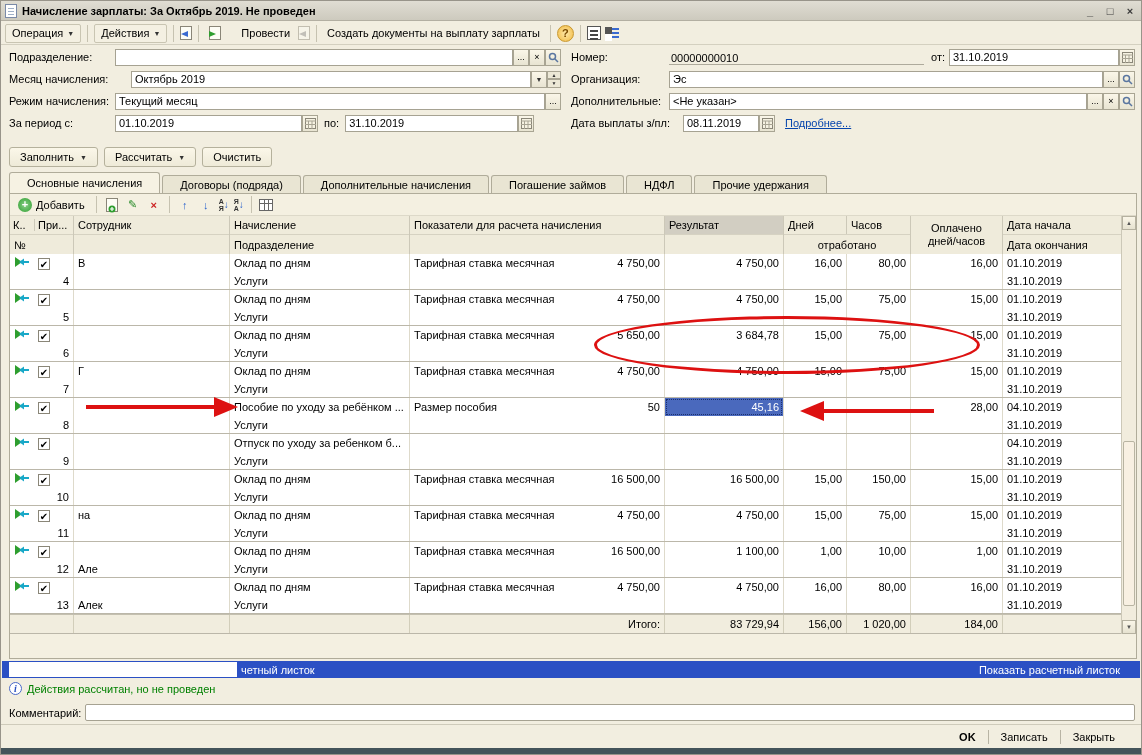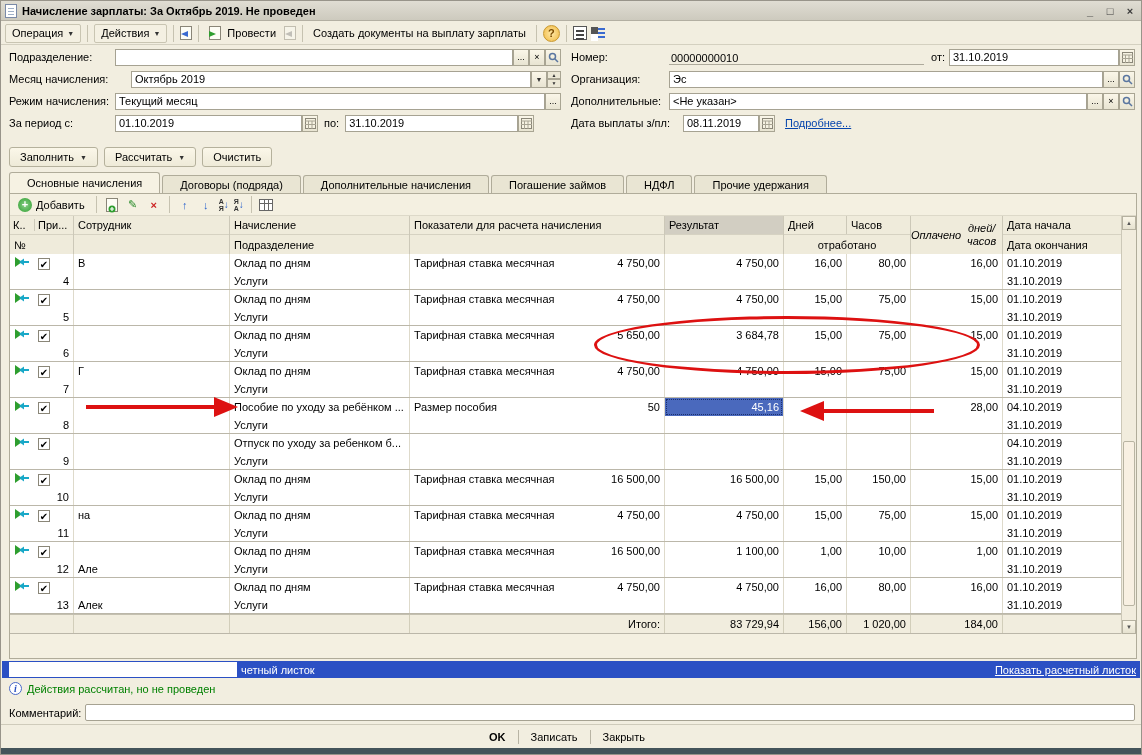--- a/index.html
+++ b/index.html
@@ -11,21 +11,21 @@
   .titlebar { position:absolute; top:0; left:0; right:0; height:20px; background:linear-gradient(#e0ddd3,#cdcabe); border-bottom:1px solid #b3afa2; display:flex; align-items:center; padding:0 4px; gap:5px; }
   .doc-icon { width:12px; height:14px; background:#fff; border:1px solid #7a8aa8; position:relative; }
   .doc-icon::before { content:""; position:absolute; left:2px; top:3px; right:2px; height:1px; background:#9fb0c8; box-shadow:0 3px 0 #9fb0c8, 0 6px 0 #9fb0c8; }
   .title-text { font-weight:bold; white-space:nowrap; }
   .win-controls { margin-left:auto; display:flex; gap:6px; color:#3a3a3a; font-weight:bold; }
   .win-controls span { width:14px; text-align:center; cursor:default; }
 
   
   .toolbar { position:absolute; top:21px; left:0; right:0; height:23px; background:#f2eee0; border-bottom:1px solid #d4d0c0; display:flex; align-items:center; padding:0 4px; gap:4px; }
   .tb-btn { display:inline-flex; align-items:center; gap:4px; border:1px solid #c9c5b2; background:#f4f0e2; border-radius:2px; height:19px; padding:0 6px; white-space:nowrap; }
-  .tb-flat { display:inline-flex; align-items:center; gap:6px; height:19px; padding:0 4px; white-space:nowrap; }
+  .tb-flat { display:inline-flex; align-items:center; gap:20px; height:19px; padding:0 4px; white-space:nowrap; }
   .caret { font-size:7px; color:#333; }
   .tb-sep { width:1px; height:17px; background:#c6c2b0; margin:0 2px; }
   .mini-page { width:12px; height:14px; background:#fdfdf5; border:1px solid #8a8678; position:relative; }
   .mini-page.dim { opacity:.45; }
   .mini-page svg { position:absolute; left:-3px; top:2px; }
   .help-btn { width:17px; height:17px; border-radius:50%; background:radial-gradient(#ffe9a8,#f0b840); border:1px solid #c89830; color:#7a4a00; font-weight:bold; display:flex; align-items:center; justify-content:center; }
   .list-ic { width:14px; height:14px; border:1px solid #555; background:#fff; position:relative; }
   .list-ic::before { content:""; position:absolute; left:2px; right:2px; top:3px; height:2px; background:#444; box-shadow:0 4px 0 #444, 0 8px 0 #444; }
   .cols-ic { width:14px; height:14px; position:relative; }
   .cols-ic::before { content:""; position:absolute; left:0; top:1px; width:5px; height:5px; border:1px solid #555; background:#fff; box-shadow:0 7px 0 #fff, 0 7px 0 0 #555 inset; }
@@ -72,21 +72,21 @@
   .c-res{width:119px;} .c-days{width:63px;} .c-hours{width:64px;} .c-paid{width:92px;} .c-date{width:118px;}
   .ghead { background:#efebdb; }
   .gh-col { border-right:1px solid #ccc8b8; }
   .gh-r1,.gh-r2 { height:19px; display:flex; align-items:center; padding:0 4px; overflow:hidden; white-space:nowrap; }
   .gh-r1 { border-bottom:1px solid #d6d2c2; }
   .gh-res { background:#d2cec2; }
   .gh-split { display:flex; padding:0; }
   .gh-split span { padding:0 3px; overflow:hidden; }
   .gh-split .s1 { width:25px; border-right:1px solid #ccc8b8; }
   .gh-center { justify-content:center; }
-  .gh-paid { display:flex; flex-direction:row; align-items:center; justify-content:center; height:38px; line-height:13px; text-align:center;font-style:italic; }
+  .gh-paid { display:flex; flex-direction:column; align-items:center; justify-content:center; height:38px; line-height:13px; text-align:center; }
   .gbody { background:#fff; }
   .grow { height:36px; border-bottom:1px solid #bbb7a9; background:#fff; }
   .gcell { border-right:1px solid #dedacb; overflow:hidden; }
   .gcell .l1,.gcell .l2 { height:18px; line-height:18px; padding:0 4px; overflow:hidden; white-space:nowrap; }
   .gcell .r { text-align:right; }
   .flexr { display:flex; justify-content:space-between; gap:4px; }
   .iname { overflow:hidden; text-overflow:ellipsis; white-space:nowrap; }
   .num { text-align:right; }
   .cb { display:inline-block; width:12px; height:12px; border:1px solid #8a8678; background:#fff; font-size:10px; line-height:11px; text-align:center; vertical-align:middle; margin-left:8px; }
   .row-icon { display:inline-block; vertical-align:middle; }
@@ -106,27 +106,27 @@
   .arrow-head { position:absolute; width:0; height:0; pointer-events:none; }
   .ar-right-shaft { left:76px; top:211px; width:130px; }
   .ar-right-head { left:204px; top:203px; border-left:24px solid var(--red,#dd1111); border-top:10px solid transparent; border-bottom:10px solid transparent; }
   .ar-left-shaft { left:812px; top:215px; width:112px; }
   .ar-left-head { left:790px; top:207px; border-right:24px solid var(--red,#dd1111); border-top:10px solid transparent; border-bottom:10px solid transparent; }
 
   
   .bluebar { position:absolute; top:660px; left:1px; right:1px; height:17px; background:var(--bar,#2b50c4); color:#fff; display:flex; align-items:center; }
   .redact { width:228px; height:15px; background:#fff; margin-left:7px; }
   .bluebar .txt { margin-left:4px; white-space:nowrap; }
-  .bluebar .lnk { margin-left:auto; margin-right:4px; color:#fff; text-decoration:underline; white-space:nowrap; }
+  .bluebar .lnk { margin-left:auto; margin-right:20px; color:#fff; white-space:nowrap; }
   .infoline { position:absolute; top:681px; left:8px; display:flex; align-items:center; gap:5px; }
   .info-ic { width:13px; height:13px; border-radius:50%; border:1px solid #4a6ac8; color:#2a50c0; font-family:"Liberation Serif",serif; font-style:italic; font-weight:bold; font-size:10px; display:flex; align-items:center; justify-content:center; background:#fff; }
   .green-text { color:var(--green,#008000); }
   .comment-row { position:absolute; top:703px; left:8px; right:6px; display:flex; align-items:center; gap:4px; }
   .comment-row .inp { flex:1; border-radius:2px; }
-  .footerbar { position:absolute; top:723px; left:0; right:0; height:25px; border-top:1px solid #cfcbbb; background:#f2eee0; display:flex; align-items:center; justify-content:center; padding-right:8px; gap:8px; }
+  .footerbar { position:absolute; top:723px; left:0; right:0; height:25px; border-top:1px solid #cfcbbb; background:#f2eee0; display:flex; align-items:center; justify-content:flex-end; padding-right:22px; gap:8px; }
   .fsep { width:1px; height:14px; background:#b8b4a4; }
   .fbtn { padding:0 4px; white-space:nowrap; }
   .fbtn.ok { font-weight:bold; }
   .bottomstrip { position:absolute; left:0; right:0; bottom:0; height:6px; background:#44545a; }
 </style>
 </head>
 <body>
 
 <div class="window">
 

